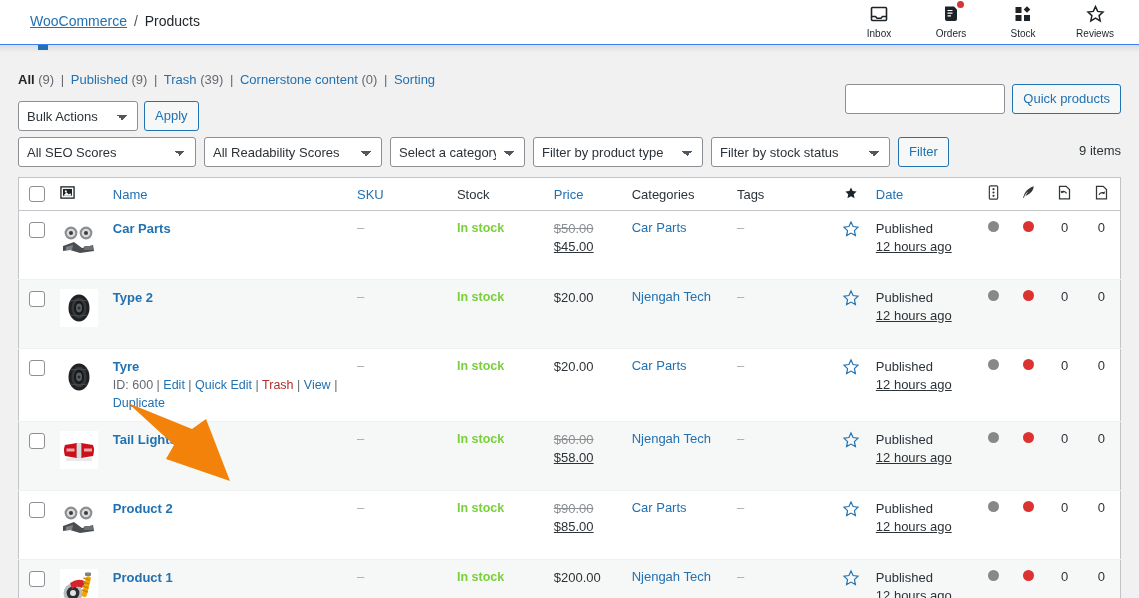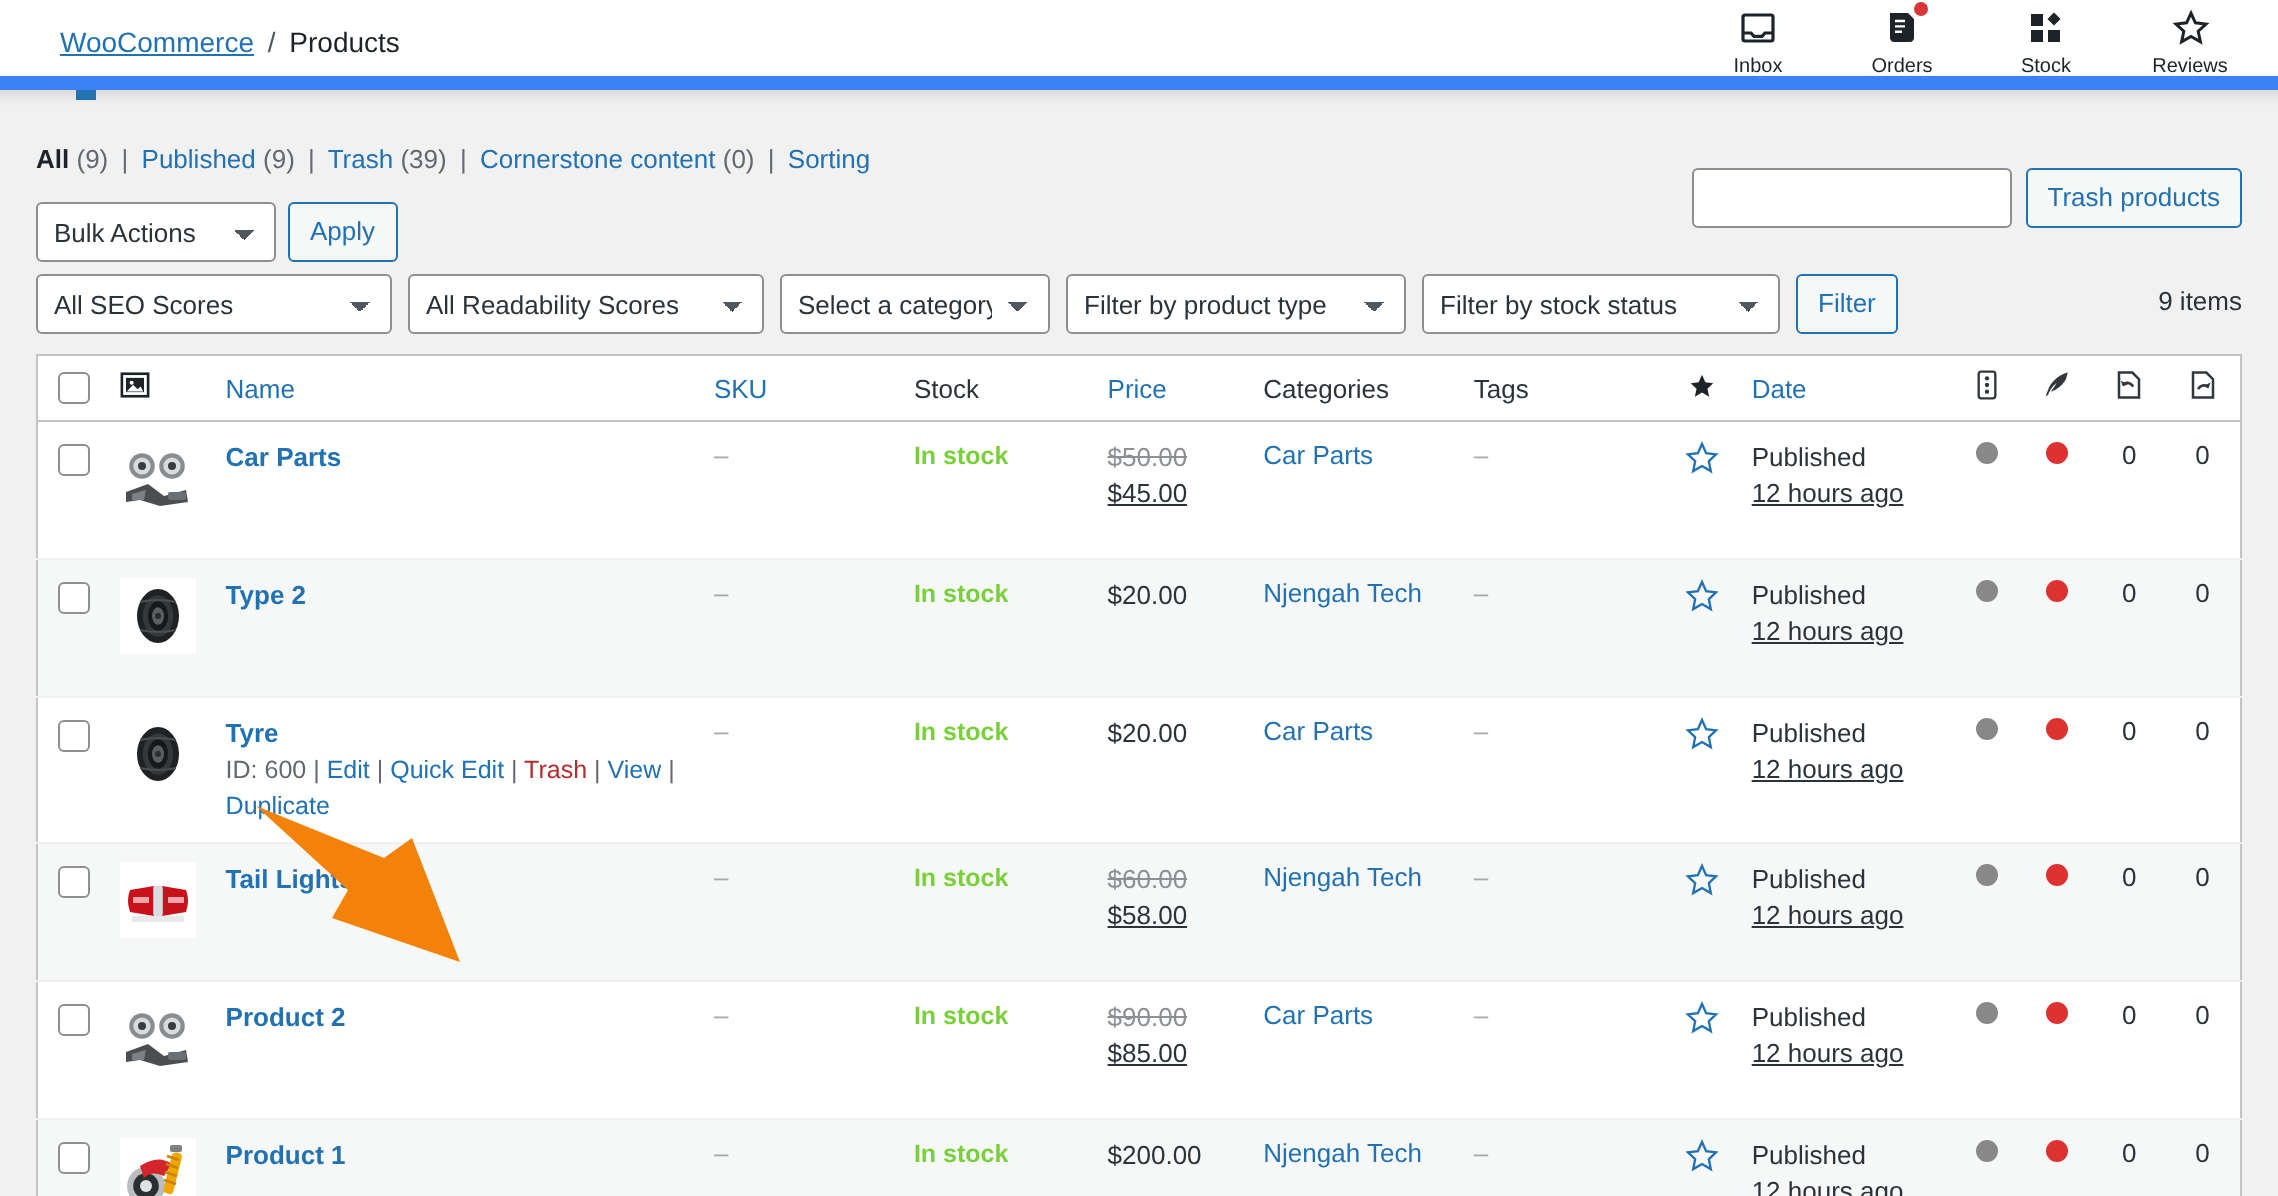--- a/index.html
+++ b/index.html
@@ -11,21 +11,21 @@
     font-size: 13px;
     color: #3c434a;
     overflow: hidden;
   }
 
   
   .topbar {
     position: relative;
     height: 45px;
     background: #fff;
-    border-bottom: 7px solid #3b82f6;
+    border-bottom: 1px solid #3b82f6;
   }
   .breadcrumb {
     position: absolute;
     left: 30px; top: 13px;
     font-size: 14px;
     color: #1d2327;
     white-space: nowrap;
   }
   .breadcrumb a {
     color: #2271b1;
@@ -360,21 +360,21 @@
     <span class="count">(39)</span>
     <span class="divider">|</span>
     <a href="#">Cornerstone content</a>
     <span class="count">(0)</span>
     <span class="divider">|</span>
     <a href="#">Sorting</a>
   </div>
 
   <div class="search-box">
     <input class="search-input" type="text" value="" placeholder="" style="">
-    <button class="btn-secondary">Trash products</button>
+    <button class="btn-secondary">Quick products</button>
   </div>
 
   <div class="tablenav">
     <select class="wp-select sel-bulk">
       <option>Bulk Actions</option>
     </select>
     <button class="btn-secondary">Apply</button>
   </div>
 
   <div class="tablenav-2">

